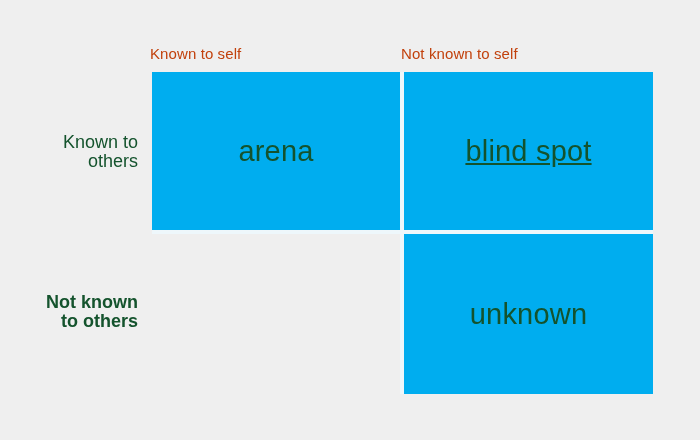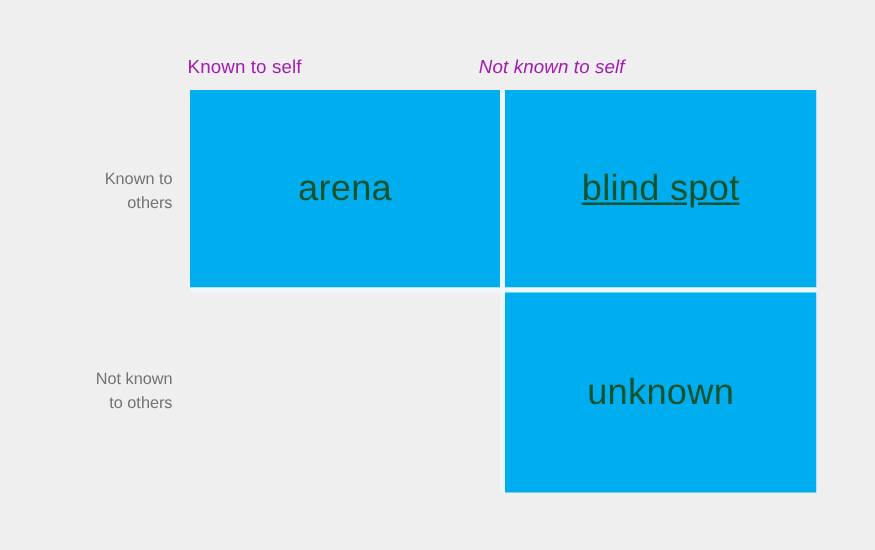--- a/index.html
+++ b/index.html
@@ -19,41 +19,41 @@
     width: 700px;
     height: 440px;
   }
 
   
   .col-header {
     position: absolute;
     top: 45px;
     font-size: 15px;
     font-weight: 400;
-    color: #a21caf;
+    color: #c2410c;
     letter-spacing: 0.1px;
     white-space: nowrap;
   }
   #col-header-known-self  { left: 150px; }
-  #col-header-not-known-self { left: 383px; font-style: italic; }
+  #col-header-not-known-self { left: 401px; }
 
   
   .row-header {
     position: absolute;
     width: 120px;
     right: 562px; 
     text-align: right;
-    font-size: 13px;
+    font-size: 18px;
     font-weight: 400;
-    color: #737373;
+    color: #14532d;
     line-height: 19px;
     white-space: pre-line;
   }
   #row-header-known-others     { top: 133px; }
-  #row-header-not-known-others { top: 293px; }
+  #row-header-not-known-others { top: 293px; font-weight: bold; }
 
   
   #johari-grid {
     position: absolute;
     left: 152px;
     top: 72px;
     width: 501px;
     height: 322px;
     display: grid;
     grid-template-columns: 248px 4px 249px;

